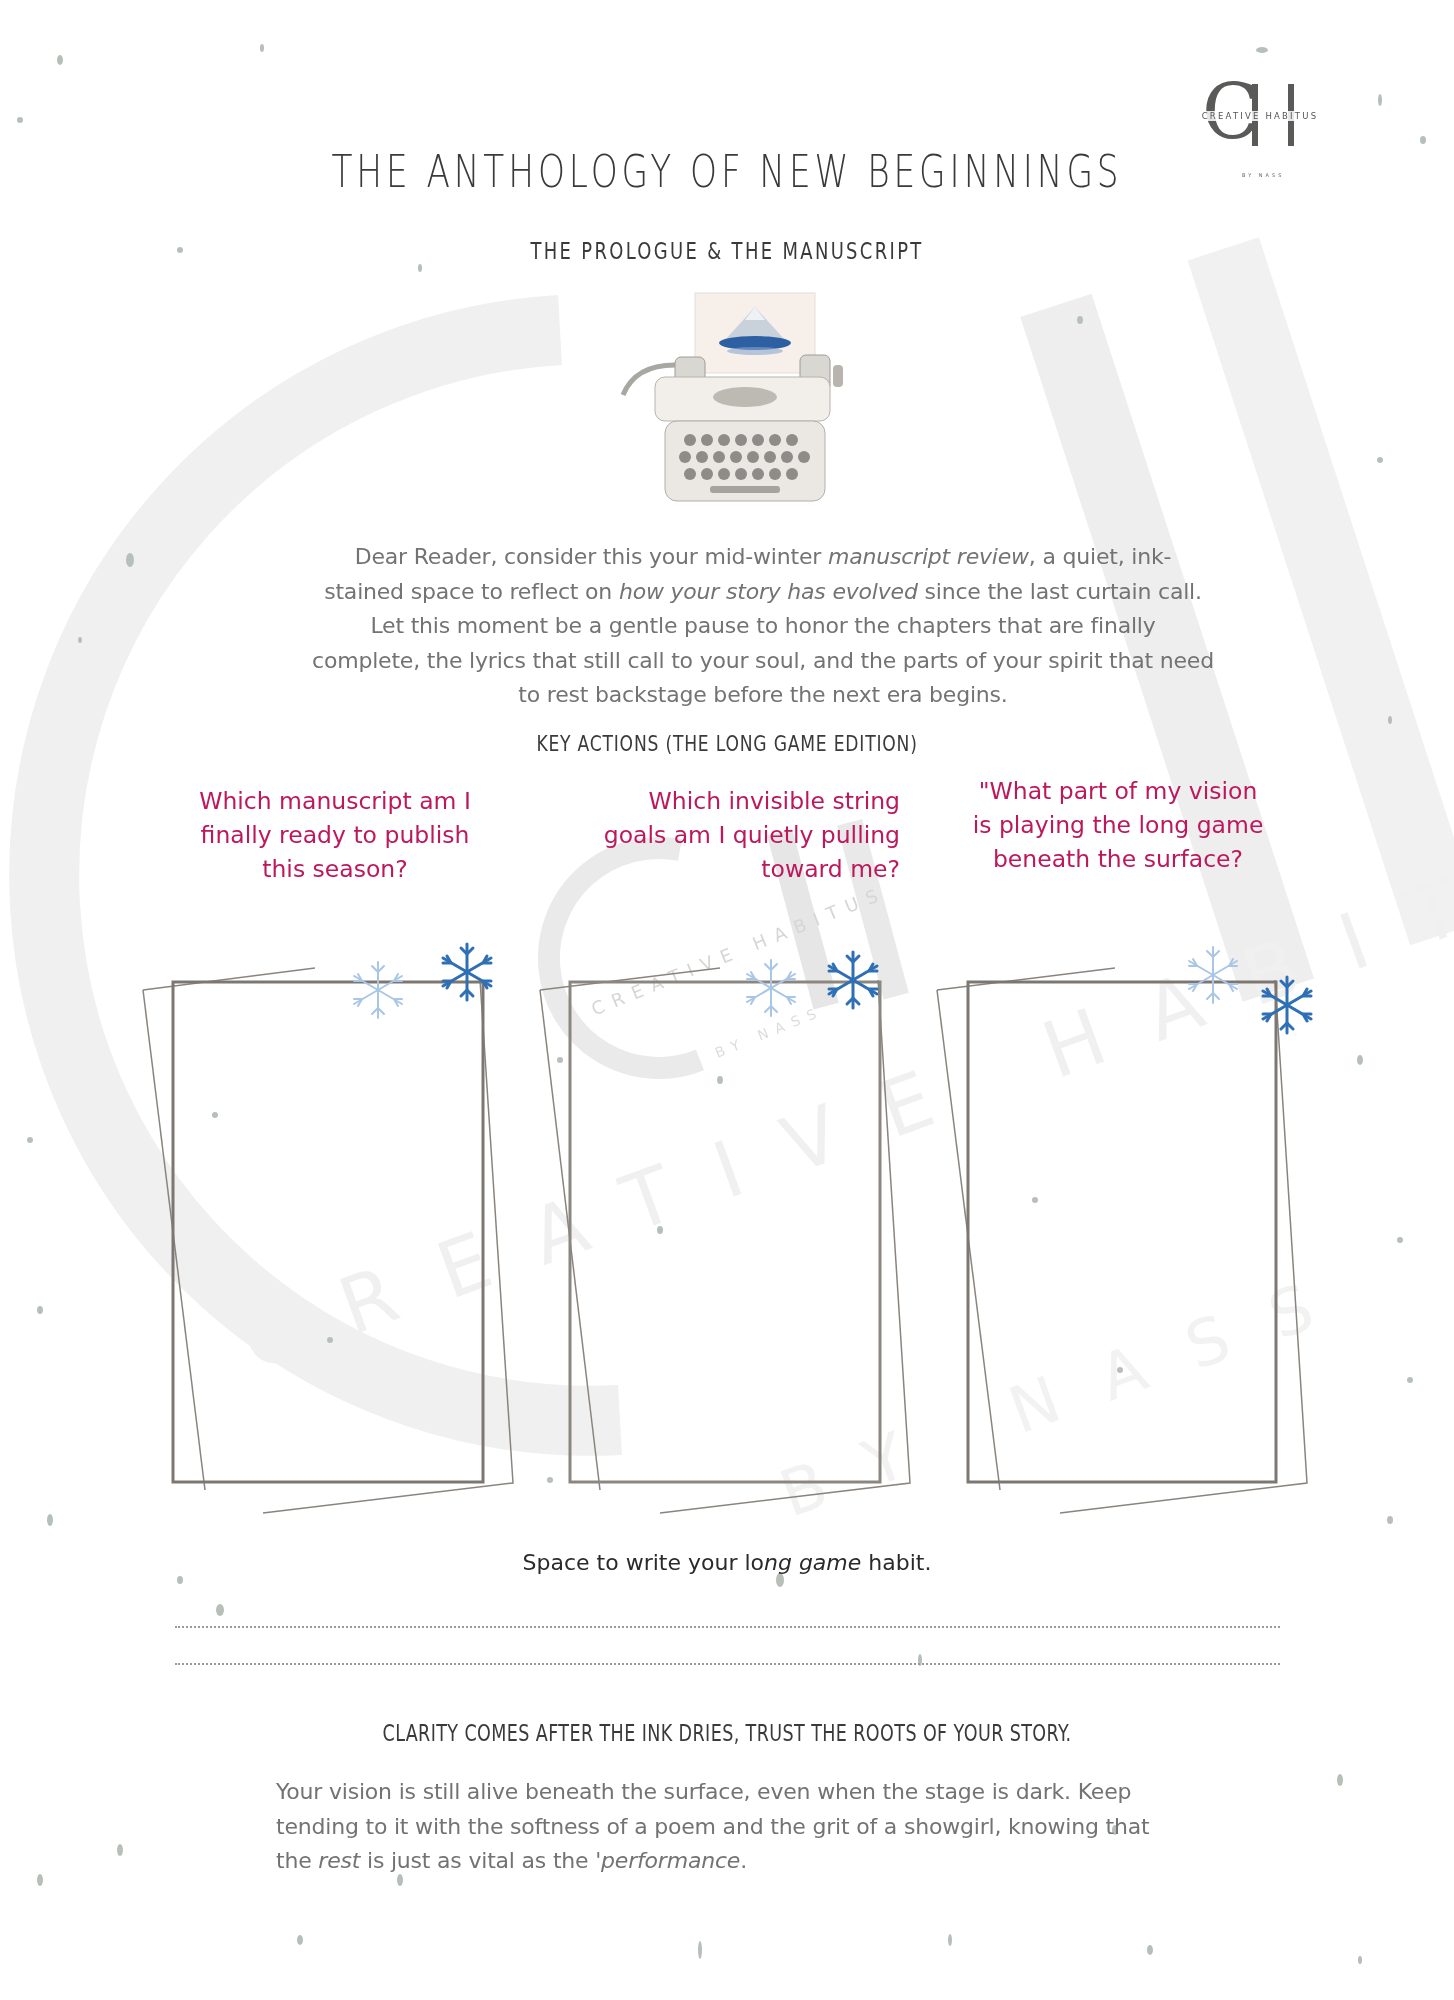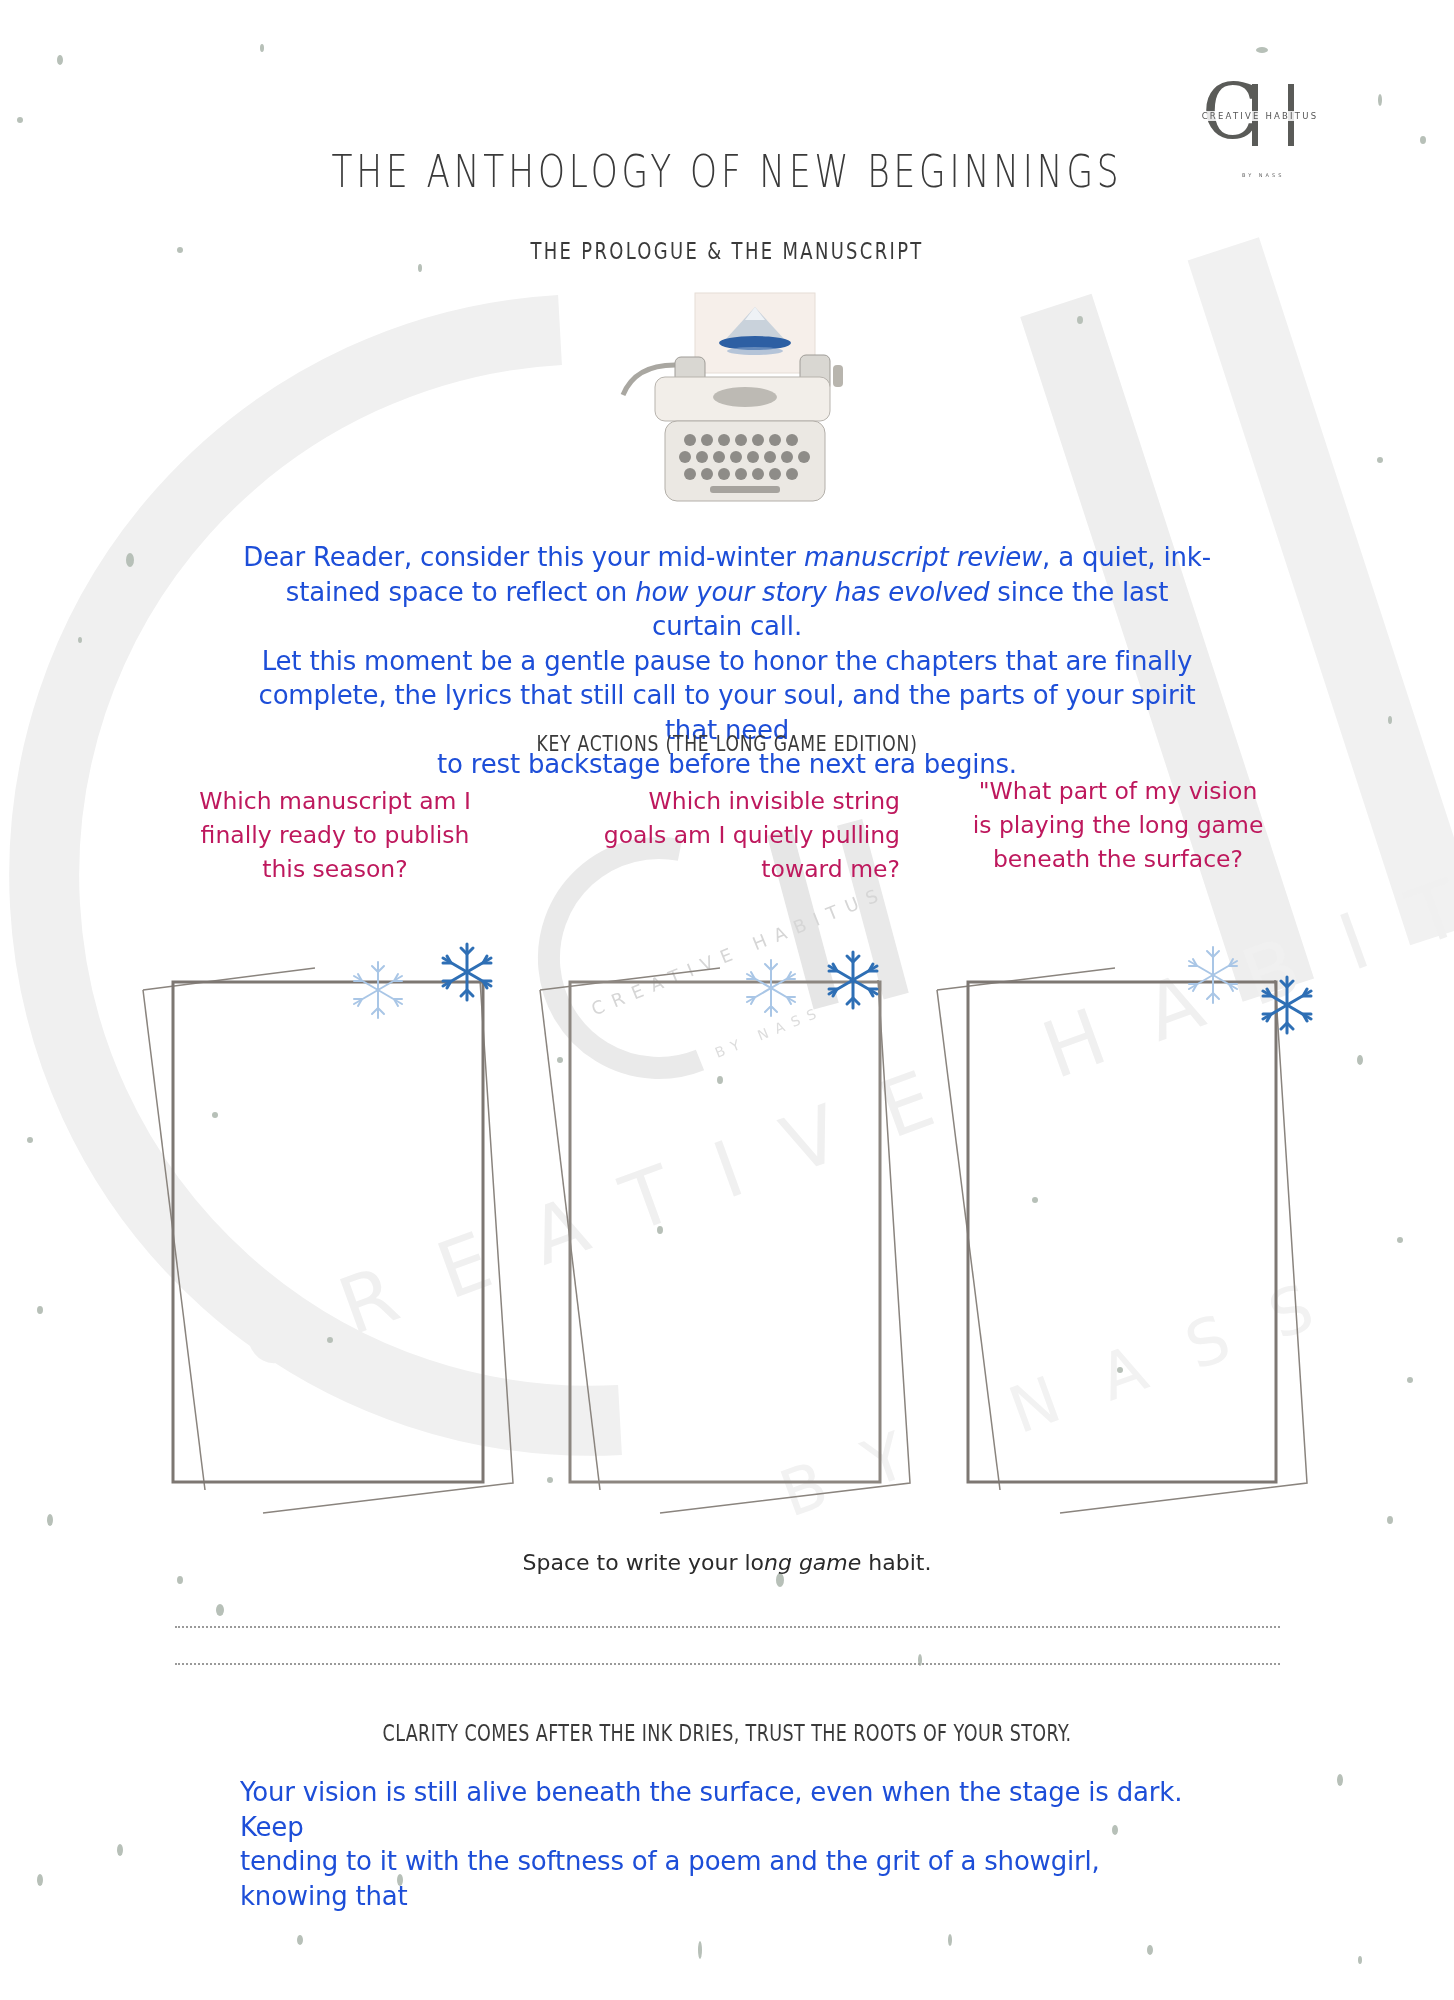--- a/index.html
+++ b/index.html
@@ -21,21 +21,21 @@
   .logo { position:absolute; left:1192px; top:78px; width:130px; height:90px; }
   .logo .c { position:absolute; left:10px; top:-4px; font-family:"DejaVu Serif", serif; font-size:76px; color:#5a5b58; font-weight:normal; line-height:1; }
   .logo .h1 { position:absolute; left:60px; top:6px; width:6px; height:62px; background:#5a5b58; }
   .logo .h2 { position:absolute; left:96px; top:6px; width:6px; height:62px; background:#5a5b58; }
   .logo .tag { position:absolute; left:-2px; top:33px; width:140px; font-size:8.5px; letter-spacing:2.2px; color:#555; background:rgba(255,255,255,0.85); text-align:center; }
   .logo .by { position:absolute; left:50px; top:94px; font-size:5px; letter-spacing:3px; color:#666; }
 
   .title { top:146px; font-size:44px; letter-spacing:5px; font-weight:300; }
   .subtitle { top:238px; font-size:23px; letter-spacing:3px; }
 
-  .body-text { font-size:26px; line-height:34.5px; color:#1d4ed8; letter-spacing:-0.2px; }
+  .body-text { font-size:22px; line-height:34.5px; color:#737373; letter-spacing:-0.2px;margin-left:36px; }
   .intro { top:540px; left:240px; width:974px; text-align:center; }
   .key-head { top:731px; font-size:22px; letter-spacing:1px; }
   .q { font-size:23.5px; line-height:34px; text-align:center; color:#be185d; }
   .q1 { left:170px; top:784px; width:330px; }
   .q2 { left:560px; top:784px; width:340px;text-align:right; }
   .q3 { left:948px; top:774px; width:340px; }
 
   .habit { top:1550px; font-size:22px; }
   .line { position:absolute; left:175px; width:1105px; height:0; border-top:2px dotted #9a9a9a; }
   .closing-head { top:1720px; font-size:22.5px; letter-spacing:0.5px; }
@@ -226,13 +226,14 @@
 <div class="abs center habit">
   <span>Space to write your lo</span><em>ng game</em><span> habit.</span>
 </div>
 <div class="line" style="top:1626px"></div>
 <div class="line" style="top:1663px"></div>
 
 <div class="abs center closing-head serif-cap">CLARITY COMES AFTER THE INK DRIES, TRUST THE ROOTS OF YOUR STORY.</div>
 <div class="abs body-text outro">
   <div>Your vision is still alive beneath the surface, even when the stage is dark. Keep</div>
   <div>tending to it with the softness of a poem and the grit of a showgirl, knowing that</div>
+  <div><span>the </span><em>rest</em><span> is just as vital as the '</span><em>performance</em><span>.</span></div>
 </div>
 
 </body></html>

